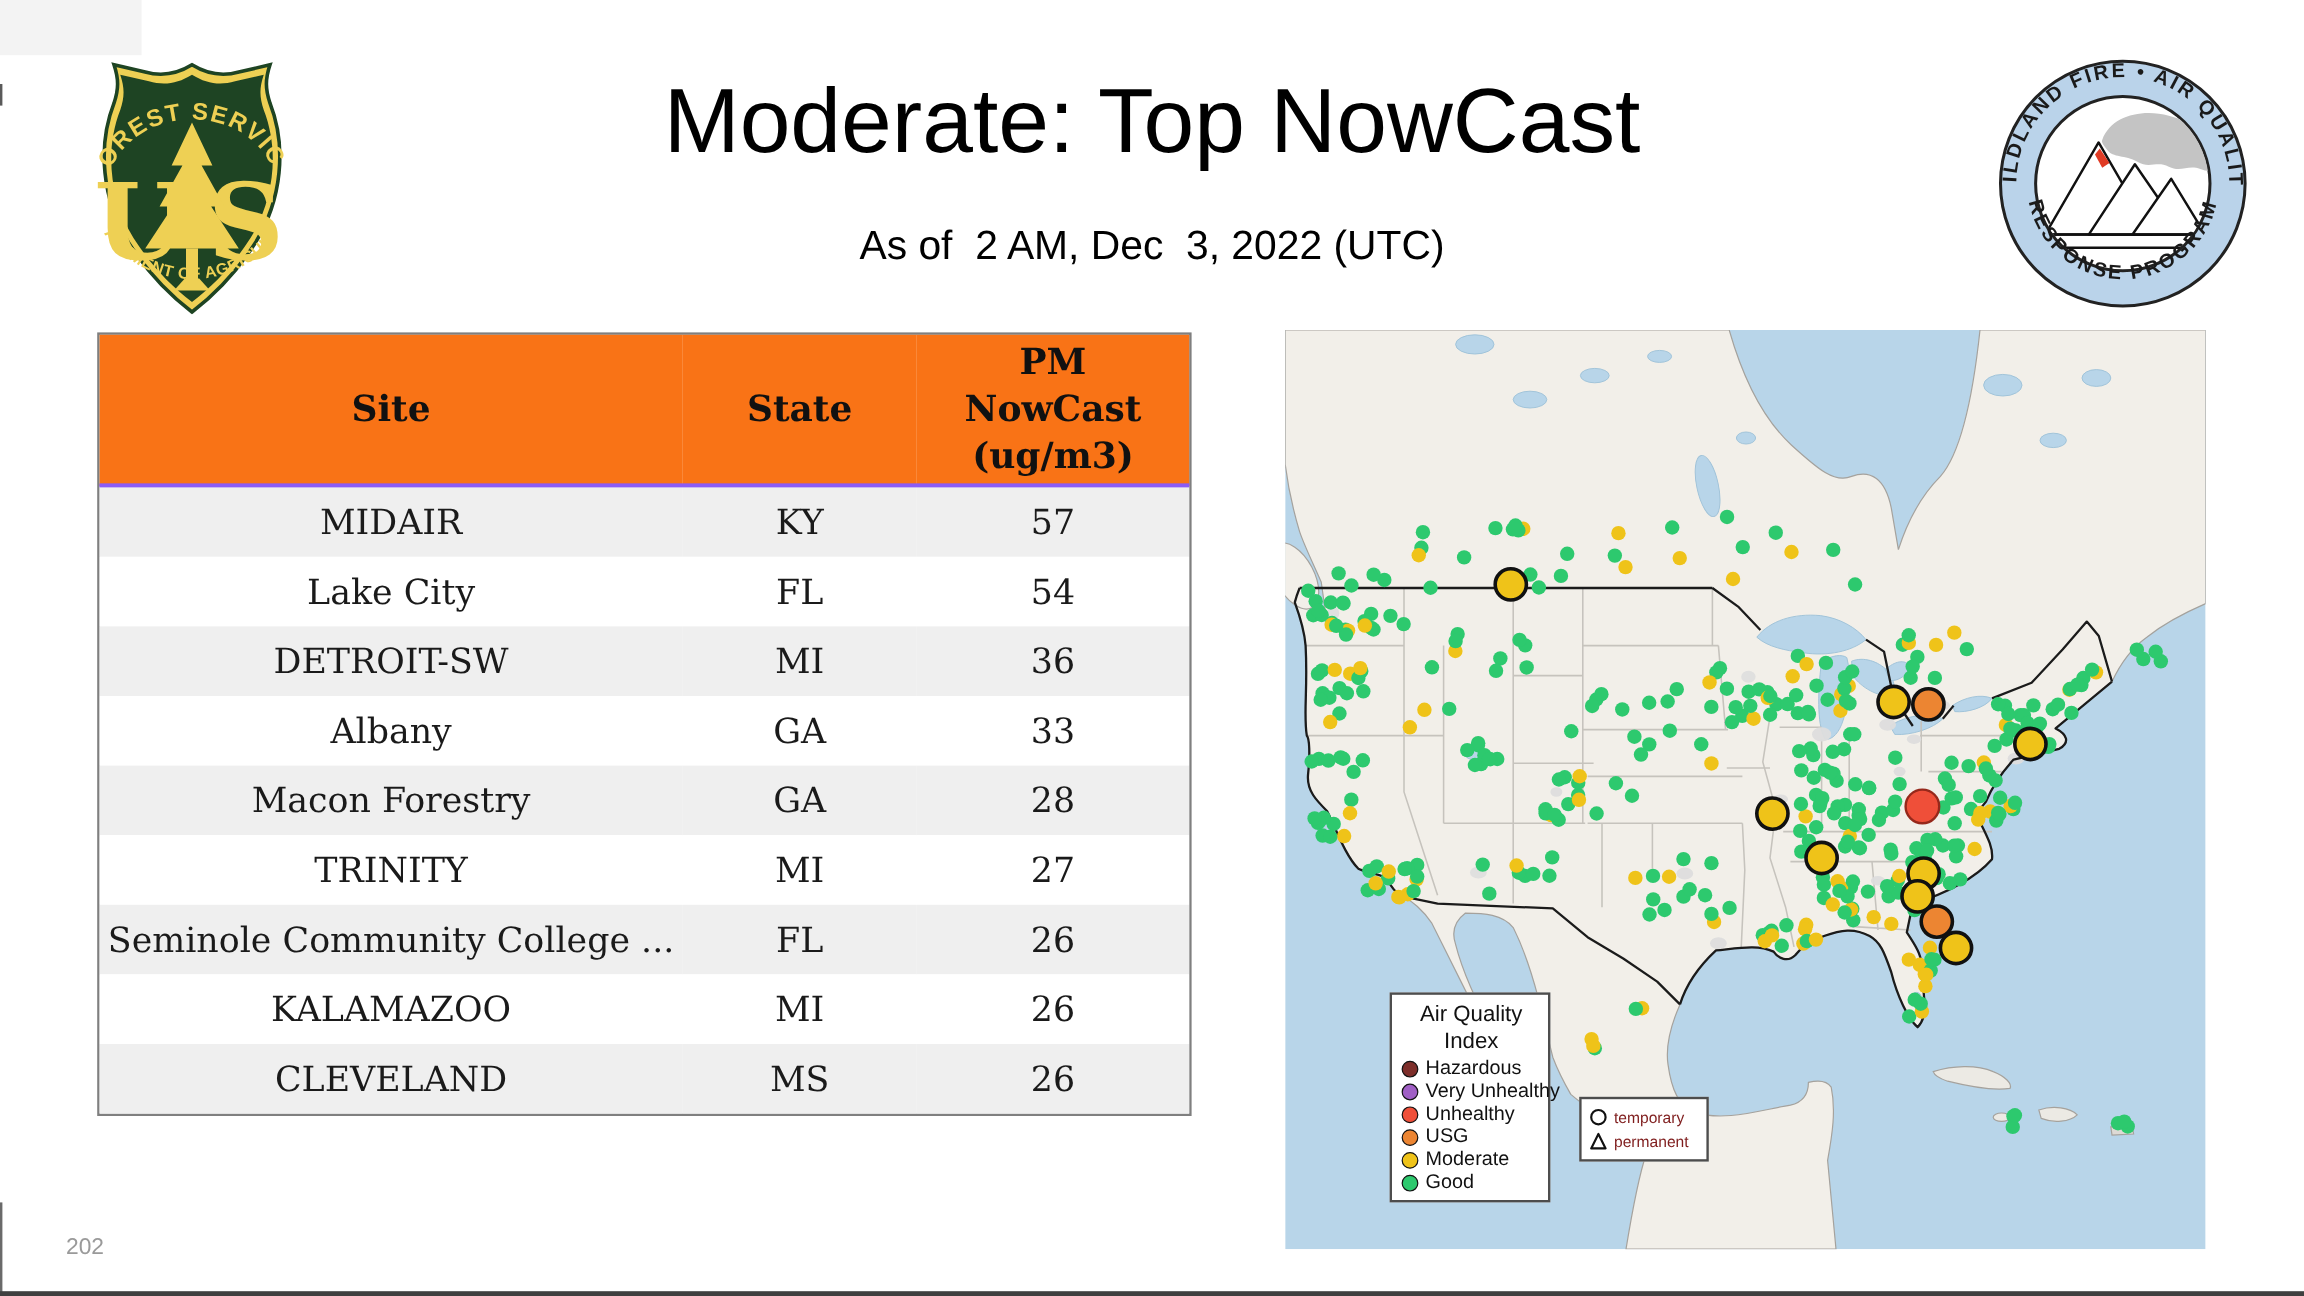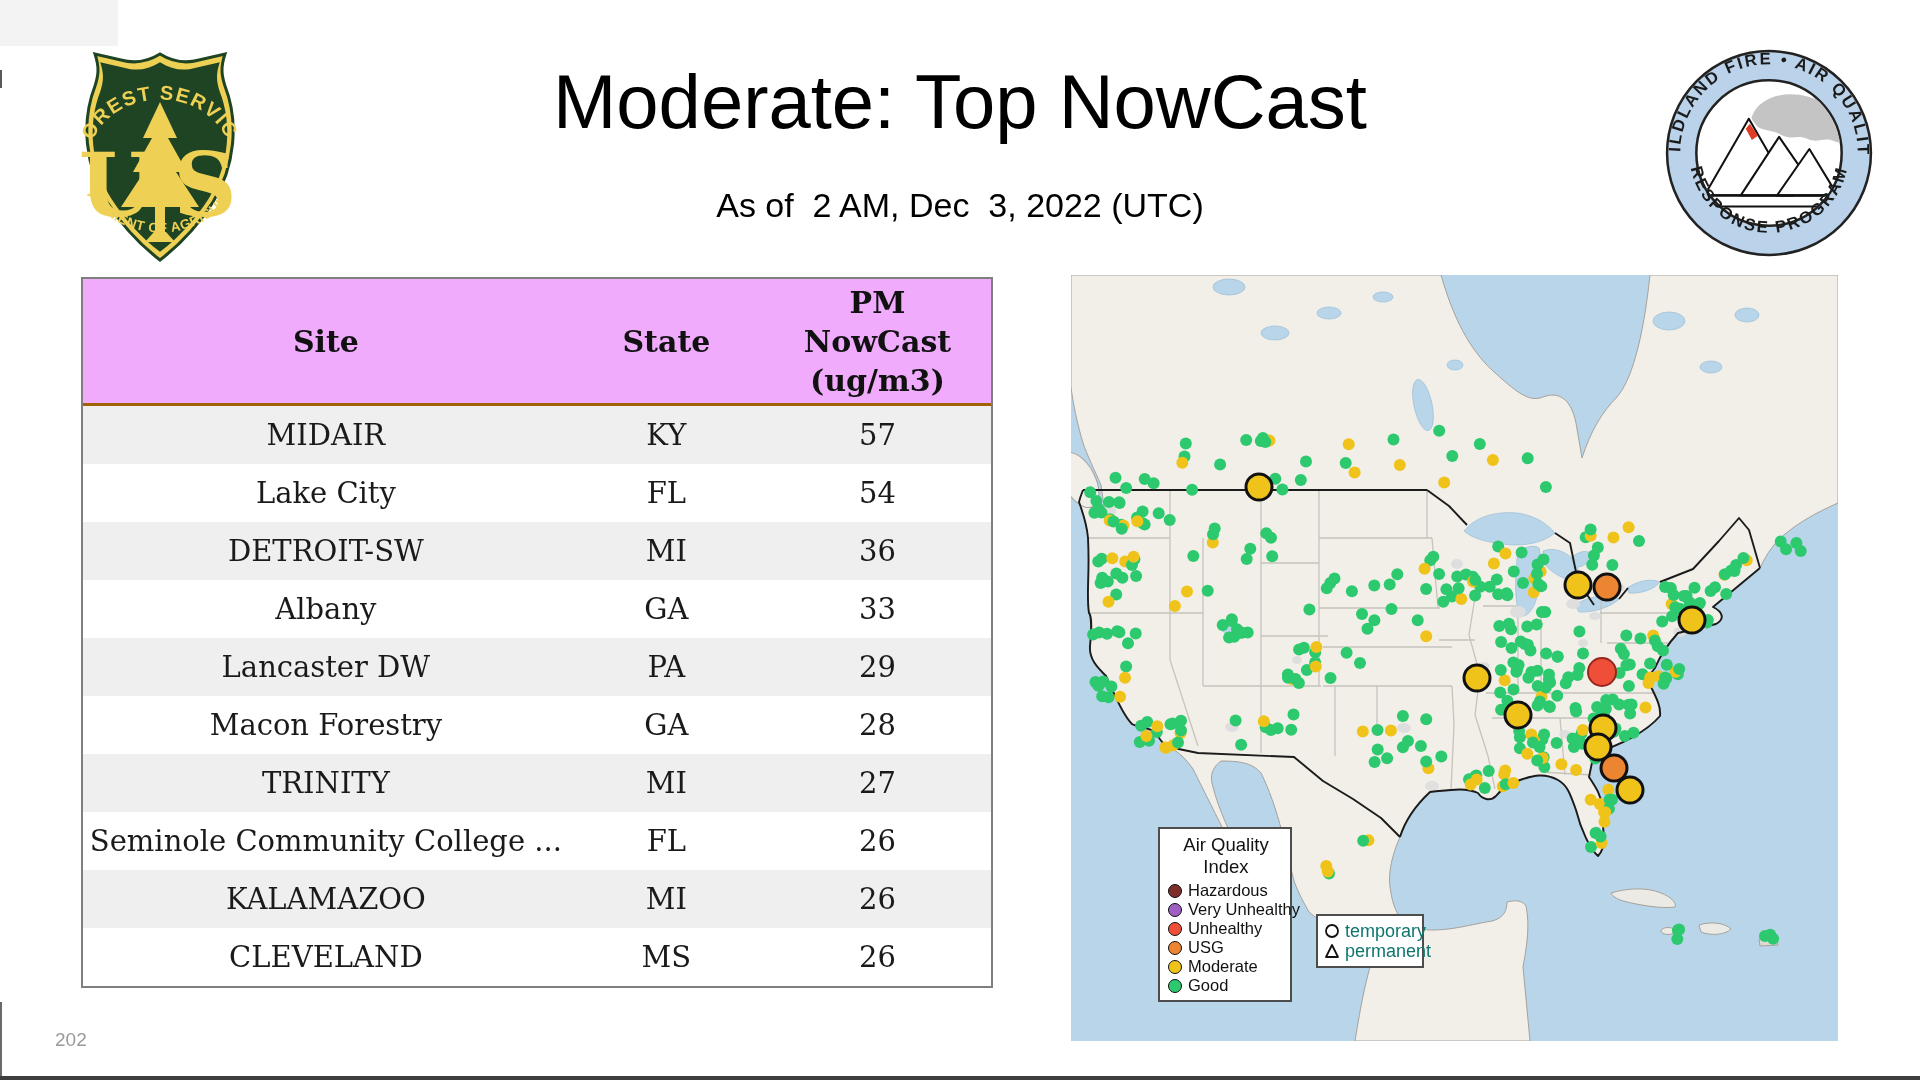--- a/index.html
+++ b/index.html
@@ -13,42 +13,42 @@
   #page-subtitle{left:360px;top:186px;width:1200px;text-align:center;font-size:34px;color:#000;white-space:pre;}
 
   
   #usfs-logo{left:55px;top:46px;width:210px;height:222px;}
   #wfaqrp-logo{left:1658px;top:42px;width:222px;height:222px;}
 
   
   #top-table-wrap{left:81px;top:277px;width:908px;border:2px solid #7f7f7f;background:#fff;z-index:3;}
   table{border-collapse:collapse;width:100%;table-layout:fixed;
         font-family:"DejaVu Serif","Liberation Serif",serif;}
-  thead th{background:#f0abfc;height:124px;vertical-align:middle;
-           font-size:30px;font-weight:bold;color:#111;border-bottom:3px solid #a16207;padding:0;}
+  thead th{background:#f97316;height:124px;vertical-align:middle;
+           font-size:30px;font-weight:bold;color:#111;border-bottom:3px solid #8b5cf6;padding:0;}
   thead .pm-lines{line-height:1.3;}
   tbody td{height:58px;text-align:center;vertical-align:middle;font-size:29px;color:#1a1a1a;padding:0;margin-left:16px;}
   tbody tr:nth-child(odd){background:#efefef;}
   tbody tr:nth-child(even){background:#ffffff;}
   col.c-site{width:53.5%;} col.c-state{width:21.5%;} col.c-val{width:25%;}
 
   
   #map-panel{left:1071px;top:275px;width:767px;height:766px;}
   #map-svg{position:absolute;left:0;top:0;}
 
   .legend-box{position:absolute;background:#ffffff;border:2px solid #4d4d4d;box-sizing:border-box;}
   #aqi-legend{left:87px;top:552px;width:134px;height:175px;padding:5px 6px 4px 8px;}
   #aqi-legend .lg-title{font-size:18.5px;color:#111;text-align:center;margin-bottom:4px;}
   .lg-item{display:flex;align-items:center;height:17.5px;margin-bottom:1.5px;}
   .lg-swatch{width:14px;height:14px;border-radius:50%;border:1.6px solid #111;margin-right:6px;flex:0 0 auto;box-sizing:border-box;}
   .lg-label{font-size:16.5px;color:#111;white-space:nowrap;}
   #sym-legend{left:245px;top:639px;width:108px;height:54px;padding:5px 6px;}
   .sym-item{display:flex;align-items:center;height:20px;}
   .sym-glyph{width:16px;height:16px;margin-right:5px;flex:0 0 auto;}
-  .sym-label{font-size:18px;color:#0f766e;white-space:nowrap;}
+  .sym-label{font-size:13px;color:#7f1d1d;white-space:nowrap;}
 
   
   #corner-shade{left:0;top:0;width:118px;height:46px;background:#f3f3f3;}
   #left-tick{left:0;top:70px;width:2px;height:18px;background:#5a5a5a;}
   #left-edge{left:0;top:1002px;width:2px;height:78px;background:#6a6a6a;}
   #bottom-bar{left:0;top:1076px;width:1920px;height:4px;background:#3f3f3f;z-index:6;}
   #footer-text{left:55px;top:1029px;font-size:19px;color:#9a9a9a;z-index:1;}
 </style>
 </head>
 <body>
@@ -150,25 +150,20 @@
         </tr>
         <tr>
           <td>DETROIT-SW</td>
           <td>MI</td>
           <td>36</td>
         </tr>
         <tr>
           <td>Albany</td>
           <td>GA</td>
           <td>33</td>
-        </tr>
-        <tr>
-          <td>Lancaster DW</td>
-          <td>PA</td>
-          <td>29</td>
         </tr>
         <tr>
           <td>Macon Forestry</td>
           <td>GA</td>
           <td>28</td>
         </tr>
         <tr>
           <td>TRINITY</td>
           <td>MI</td>
           <td>27</td>

